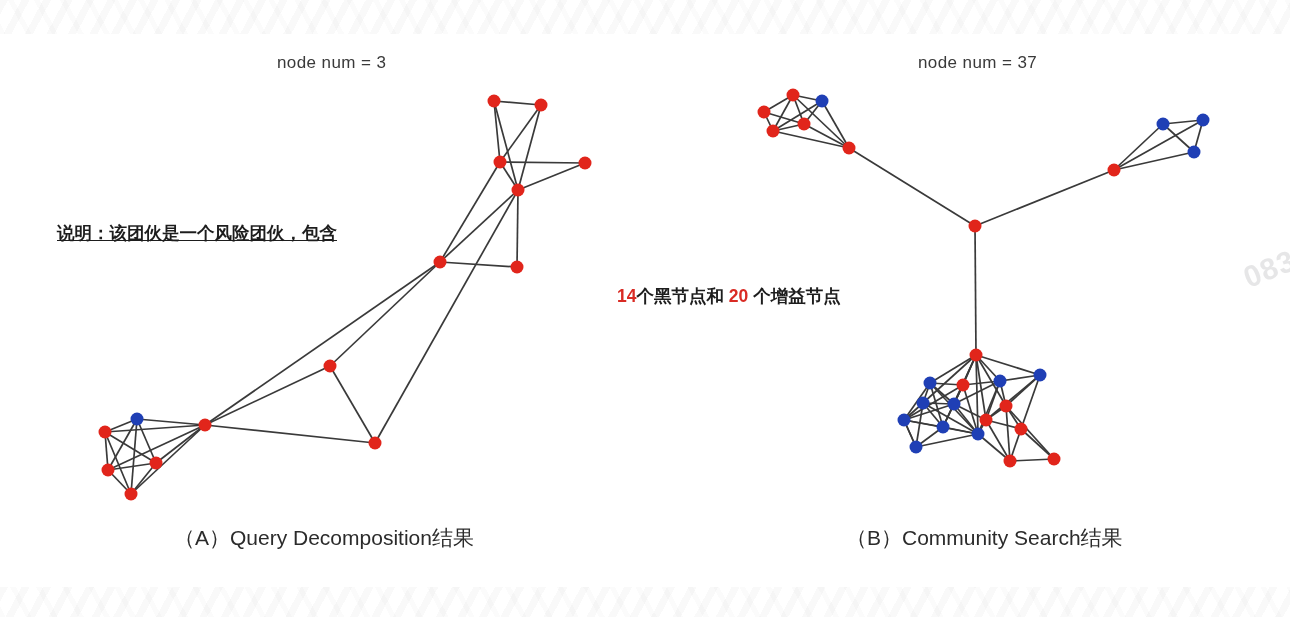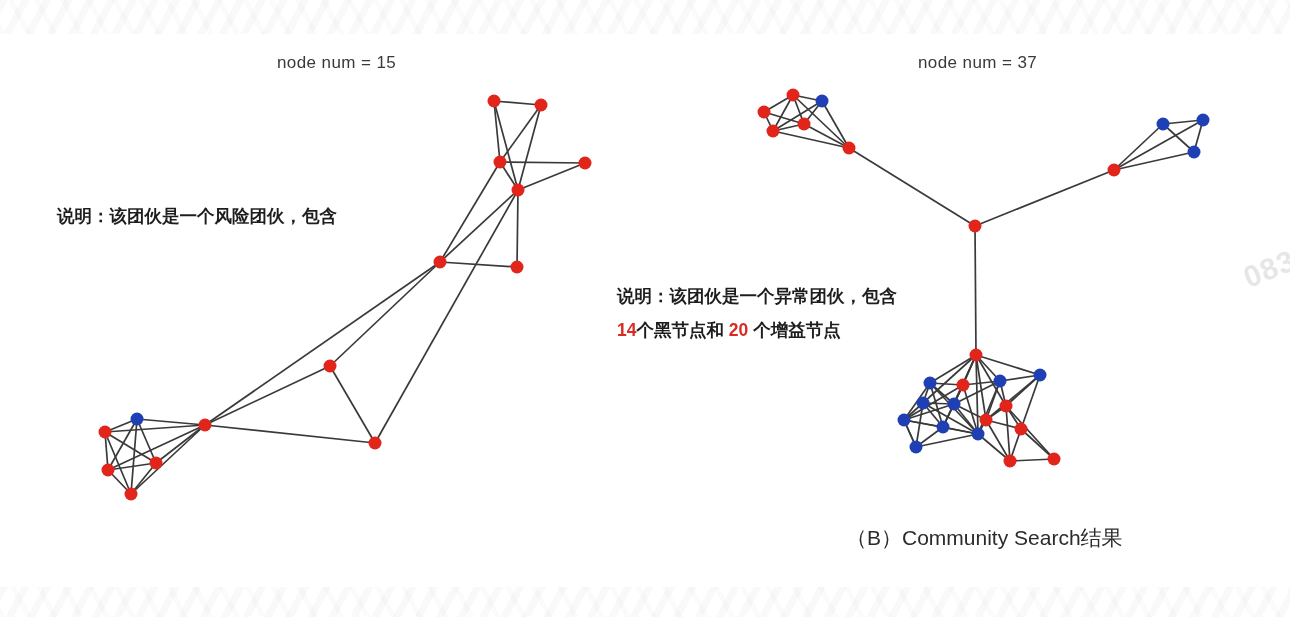--- a/index.html
+++ b/index.html
@@ -43,21 +43,21 @@
   }
   #node-num-a{left:277px;top:53px;}
   #node-num-b{left:918px;top:53px;}
 
   .note{
     position:absolute;
     font-size:17.5px;line-height:34px;font-weight:700;
     color:#1d1d1d;white-space:nowrap;
     font-family:"Liberation Sans","DejaVu Sans",sans-serif;
   }
-  #note-a{left:57px;top:199px;}
+  #note-a{left:57px;top:216px;text-decoration:underline;}
   #note-b{left:617px;top:279px;}
   .note .hl{color:#d92b24;}
   .note .ln{display:block;}
 
   .caption{
     position:absolute;
     font-size:21px;color:#2b2b2b;white-space:nowrap;
   }
   #caption-a{left:174px;top:524px;}
   #caption-b{left:846px;top:524px;}
@@ -232,27 +232,27 @@
         <circle cx="986" cy="420" r="6.5" fill="#e1251b" class="nd"></circle>
         <circle cx="1021" cy="429" r="6.5" fill="#e1251b" class="nd"></circle>
         <circle cx="943" cy="427" r="6.5" fill="#1f3fb5" class="nd"></circle>
         <circle cx="978" cy="434" r="6.5" fill="#1f3fb5" class="nd"></circle>
         <circle cx="916" cy="447" r="6.5" fill="#1f3fb5" class="nd"></circle>
         <circle cx="1010" cy="461" r="6.5" fill="#e1251b" class="nd"></circle>
         <circle cx="1054" cy="459" r="6.5" fill="#e1251b" class="nd"></circle>
       </g>
     </svg>
 
-  <div class="node-num" id="node-num-a">node num = 15</div>
+  <div class="node-num" id="node-num-a">node num = 3</div>
   <div class="node-num" id="node-num-b">node num = 37</div>
 
   <div class="note" id="note-a">
     <span class="ln">说明：该团伙是一个风险团伙，包含</span>
   </div>
 
   <div class="note" id="note-b">
-    <span class="ln">说明：该团伙是一个异常团伙，包含</span>
     <span class="ln"><span class="hl">14</span><span>个黑节点和 </span><span class="hl">20</span><span> 个增益节点</span></span>
   </div>
 
+  <div class="caption" id="caption-a">（A）Query Decomposition结果</div>
   <div class="caption" id="caption-b">（B）Community Search结果</div>
 
 </div>
 
 </body></html>

